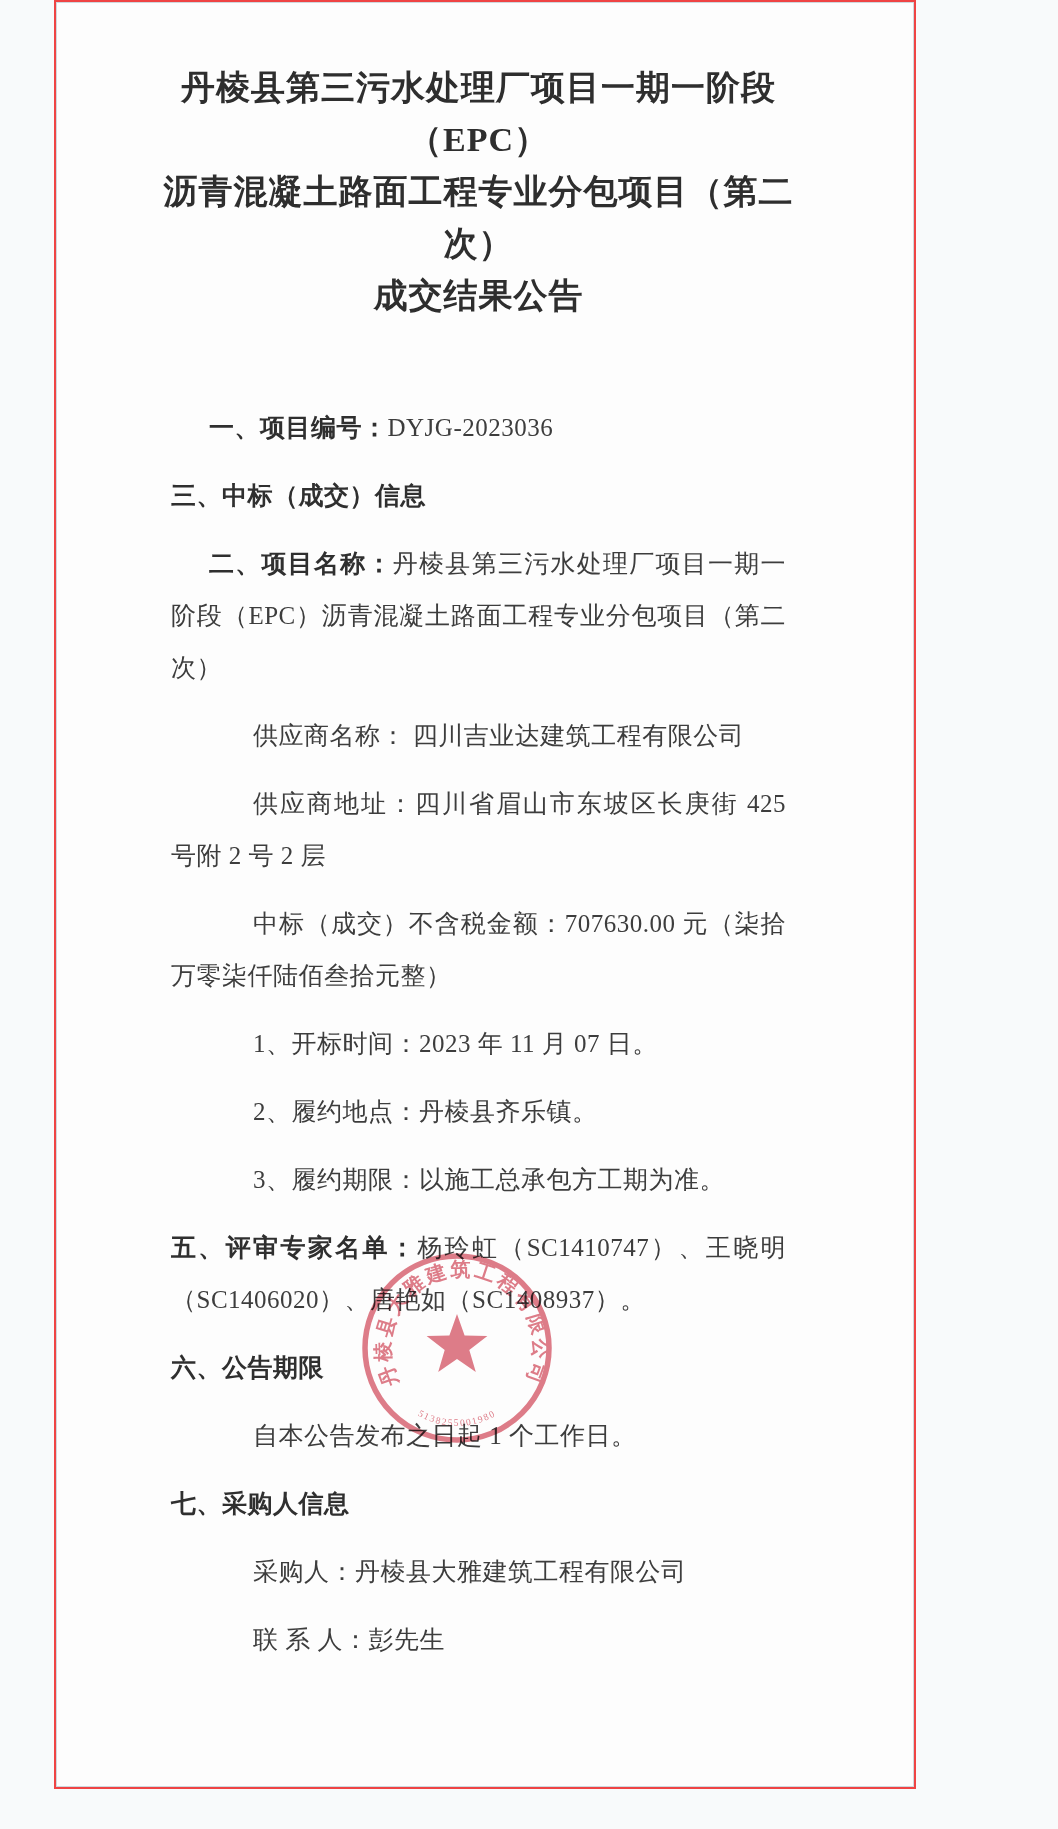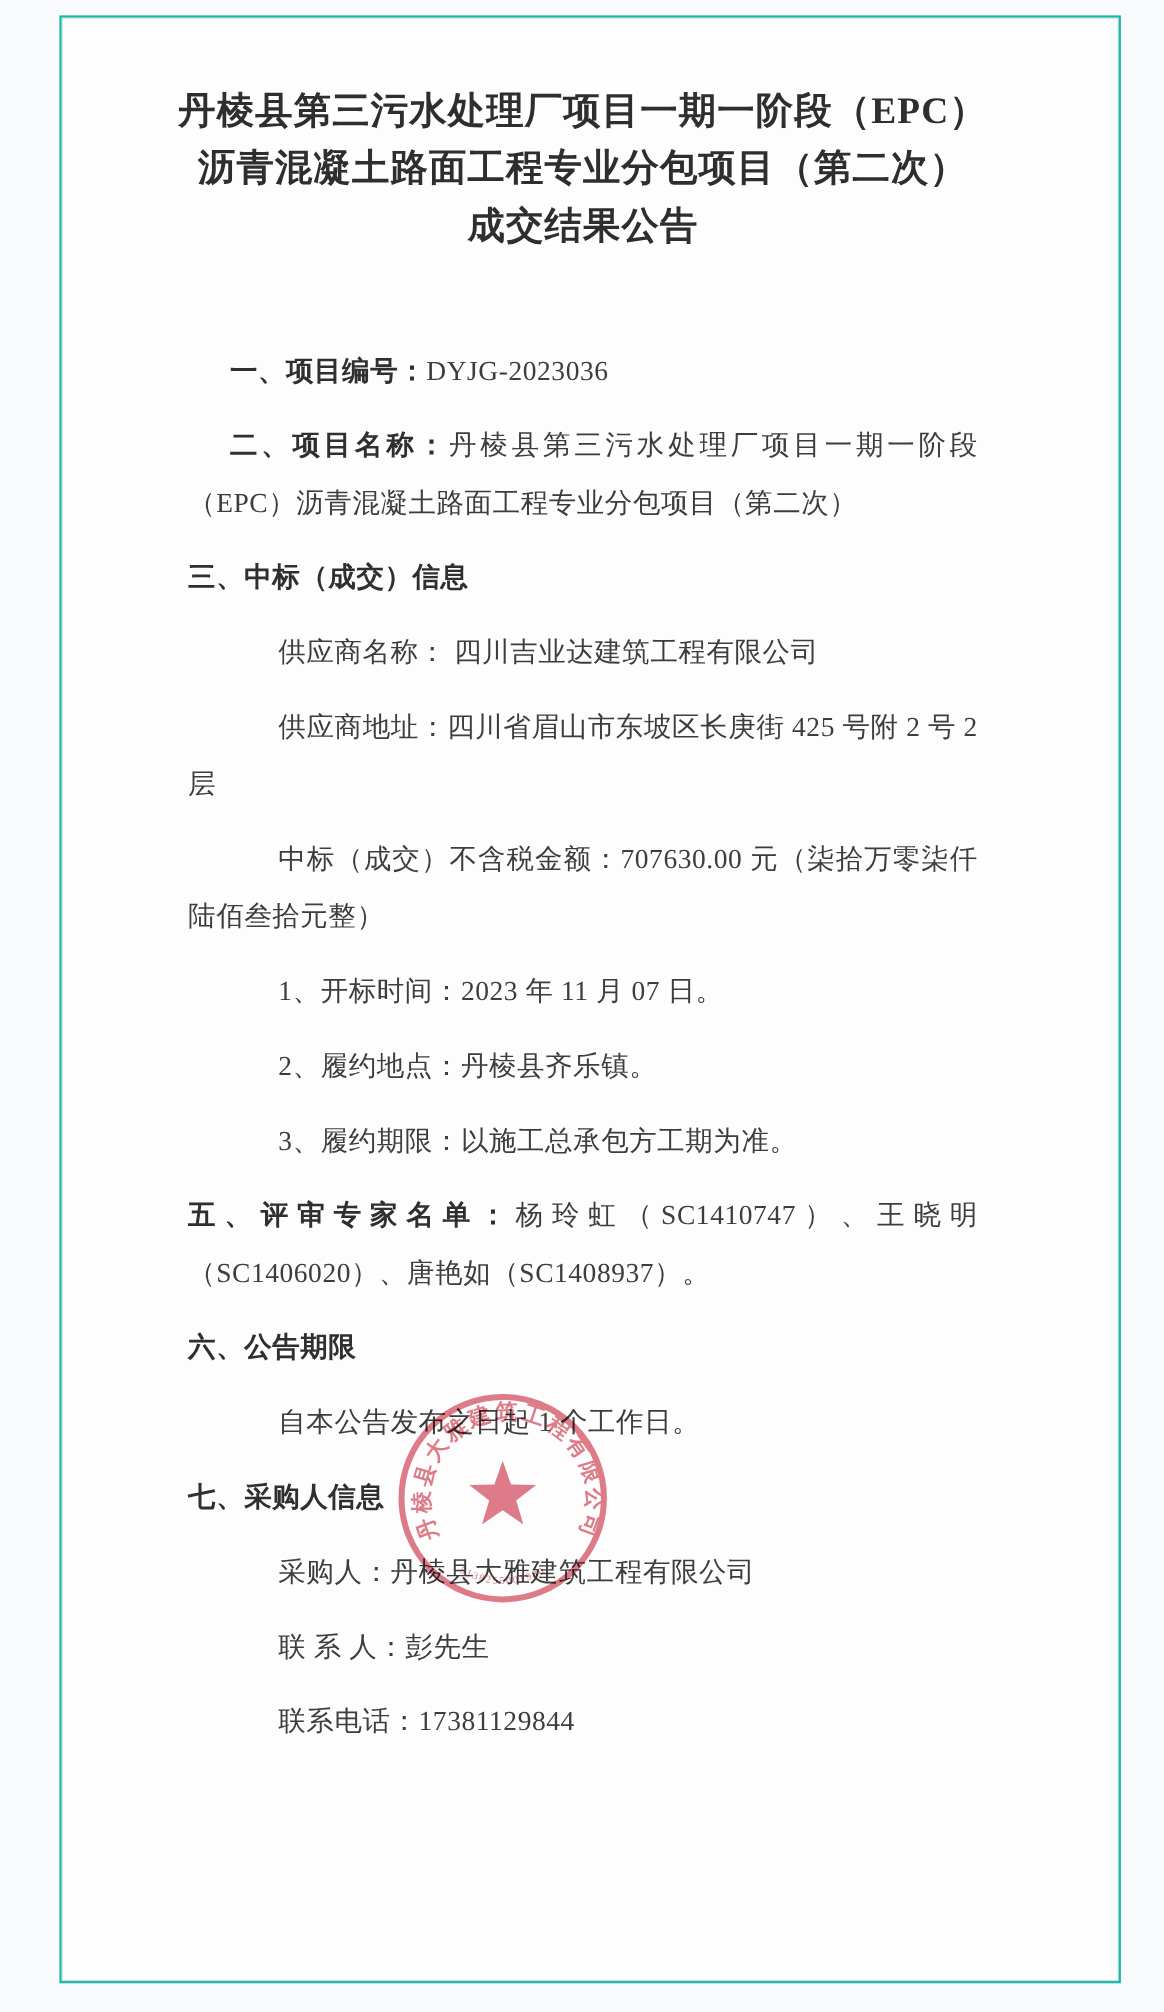--- a/index.html
+++ b/index.html
@@ -7,24 +7,24 @@
     width: 1058px; height: 1829px;
     background: #f8fafb;
     overflow: hidden;
     font-family: "Liberation Serif", "DejaVu Serif", serif;
     position: relative;
   }
   .canvas { position: absolute; inset: 0; width: 1058px; height: 1829px; }
 
   .page {
     position: absolute;
-    left: 54px; top: 14px;
-    width: 965px; height: 1789px;
+    left: 54px; top: 0;
+    width: 862px; height: 1789px;
     background: #fdfdfd;
-    border: 2px solid #14b8a6;
+    border: 2px solid #ef4444;
     box-sizing: border-box;
     box-shadow: inset 0 0 0 1px #cfd8de;
   }
 
   .content {
     position: absolute;
     left: 0; top: 0; right: 0;
     padding: 60px 112px 0 99px;
   }
 
@@ -76,23 +76,23 @@
     <div class="content">
 
       <h1 class="title-block">
         <div>丹棱县第三污水处理厂项目一期一阶段（EPC）</div>
         <div>沥青混凝土路面工程专业分包项目（第二次）</div>
         <div>成交结果公告</div>
       </h1>
 
       <p class="para lvl1"><span class="lbl">一、项目编号：</span><span>DYJG-2023036</span></p>
 
+      <p class="para flush"><span class="lbl">三、中标（成交）信息</span><span></span></p>
+
       <p class="para lvl1"><span class="lbl">二、项目名称：</span><span>丹棱县第三污水处理厂项目一期一阶段（EPC）沥青混凝土路面工程专业分包项目（第二次）</span></p>
-
-      <p class="para flush"><span class="lbl">三、中标（成交）信息</span><span></span></p>
 
       <p class="para ind"><span>供应商名称： 四川吉业达建筑工程有限公司</span></p>
 
       <p class="para ind"><span>供应商地址：四川省眉山市东坡区长庚街 425 号附 2 号 2 层</span></p>
 
       <p class="para ind"><span>中标（成交）不含税金额：707630.00 元（柒拾万零柒仟陆佰叁拾元整）</span></p>
 
 
       <p class="para ind"><span>1、开标时间：2023 年 11 月 07 日。</span></p>
 
@@ -106,21 +106,20 @@
       <p class="para flush"><span class="lbl">六、公告期限</span><span></span></p>
 
       <p class="para ind"><span>自本公告发布之日起 1 个工作日。</span></p>
 
       <p class="para flush"><span class="lbl">七、采购人信息</span><span></span></p>
 
       <p class="para ind"><span>采购人：丹棱县大雅建筑工程有限公司</span></p>
 
       <p class="para ind"><span>联 系 人：彭先生</span></p>
 
-      <p class="para ind"><span>联系电话：17381129844</span></p>
 
     </div>
 
     <svg class="seal" viewBox="0 0 200 200" width="200" height="200" xmlns="http://www.w3.org/2000/svg">
       <defs>
         <path id="arcTop" d="M 42.7 136 A 72 72 0 1 1 167.3 136" fill="none"></path>
         <path id="arcBottom" d="M 40.2 150.1 A 78 78 0 0 0 159.8 150.1" fill="none"></path>
       </defs>
       <circle cx="100" cy="100" r="92" fill="none" stroke="#d8606f" stroke-width="5.5"></circle>
       <g transform="translate(100,98)">

